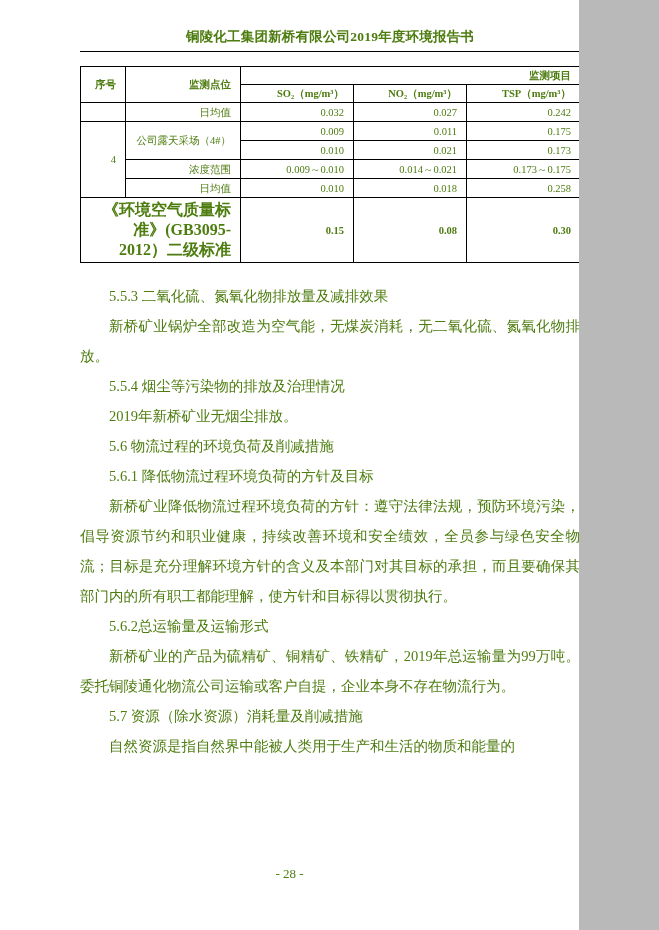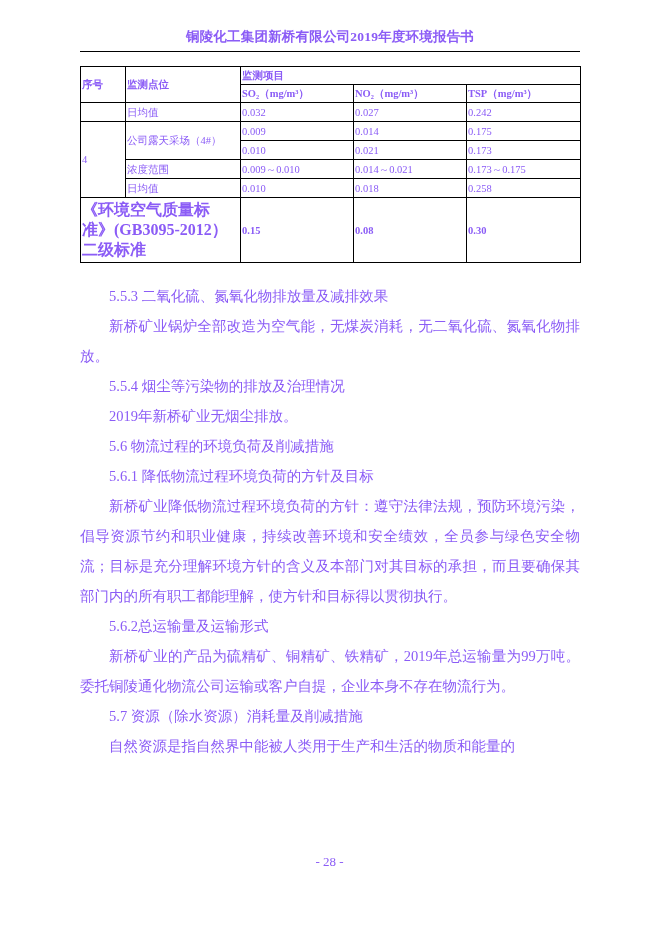--- a/index.html
+++ b/index.html
@@ -1,27 +1,27 @@
 <!DOCTYPE html>
 <html><head>
 <meta charset="utf-8">
 <style>
   html, body {
     margin: 0;
     padding: 0;
     background: #b9b9b9;
   }
   .page {
-    width: 659px;
+    width: 579px;
     height: 930px;
     background: #ffffff;
     position: relative;
     box-sizing: border-box;
     font-family: "Liberation Serif", serif;
-    color: #8b5cf6;
+    color: #4d7c0f;
     overflow: hidden;
   }
   .content {
     position: absolute;
     left: 80px;
     top: 28px;
     width: 500px;
   }
   .header-title {
     text-align: center;
@@ -41,23 +41,23 @@
   table.datatable {
     border-collapse: collapse;
     width: 100%;
     font-size: 10.5px;
     font-family: "Liberation Serif", serif;
     table-layout: fixed;
   }
   table.datatable th,
   table.datatable td {
     border: 1px solid #000;
-    text-align: left;
+    text-align: right;
     vertical-align: middle;
-    padding: 2px 1px;
+    padding: 2px 9px;
     line-height: 1.25;
   }
   table.datatable th {
     font-weight: bold;
   }
   .col-seq   { width: 45px; }
   .col-site  { width: 115px; }
   .col-d1    { width: 113px; }
   .col-d2    { width: 113px; }
   .col-d3    { width: 114px; }
@@ -85,21 +85,21 @@
     text-indent: 2em;
   }
   .body p.h {
     text-indent: 2em;
   }
 
   .footer {
     position: absolute;
     left: 0;
     right: 0;
-    bottom: 60px;
+    bottom: 48px;
     text-align: center;
     font-size: 13px;
     font-family: "Liberation Serif", serif;
   }
 </style>
 </head>
 <body>
 
 <div class="page">
   <div class="content">
@@ -132,21 +132,21 @@
           <td></td>
           <td>日均值</td>
           <td>0.032</td>
           <td>0.027</td>
           <td>0.242</td>
         </tr>
         <tr class="row-h">
           <td rowspan="4">4</td>
           <td rowspan="2">公司露天采场（4#）</td>
           <td>0.009</td>
-          <td>0.014</td>
+          <td>0.011</td>
           <td>0.175</td>
         </tr>
         <tr class="row-h">
           <td>0.010</td>
           <td>0.021</td>
           <td>0.173</td>
         </tr>
         <tr class="row-h">
           <td>浓度范围</td>
           <td>0.009～0.010</td>

